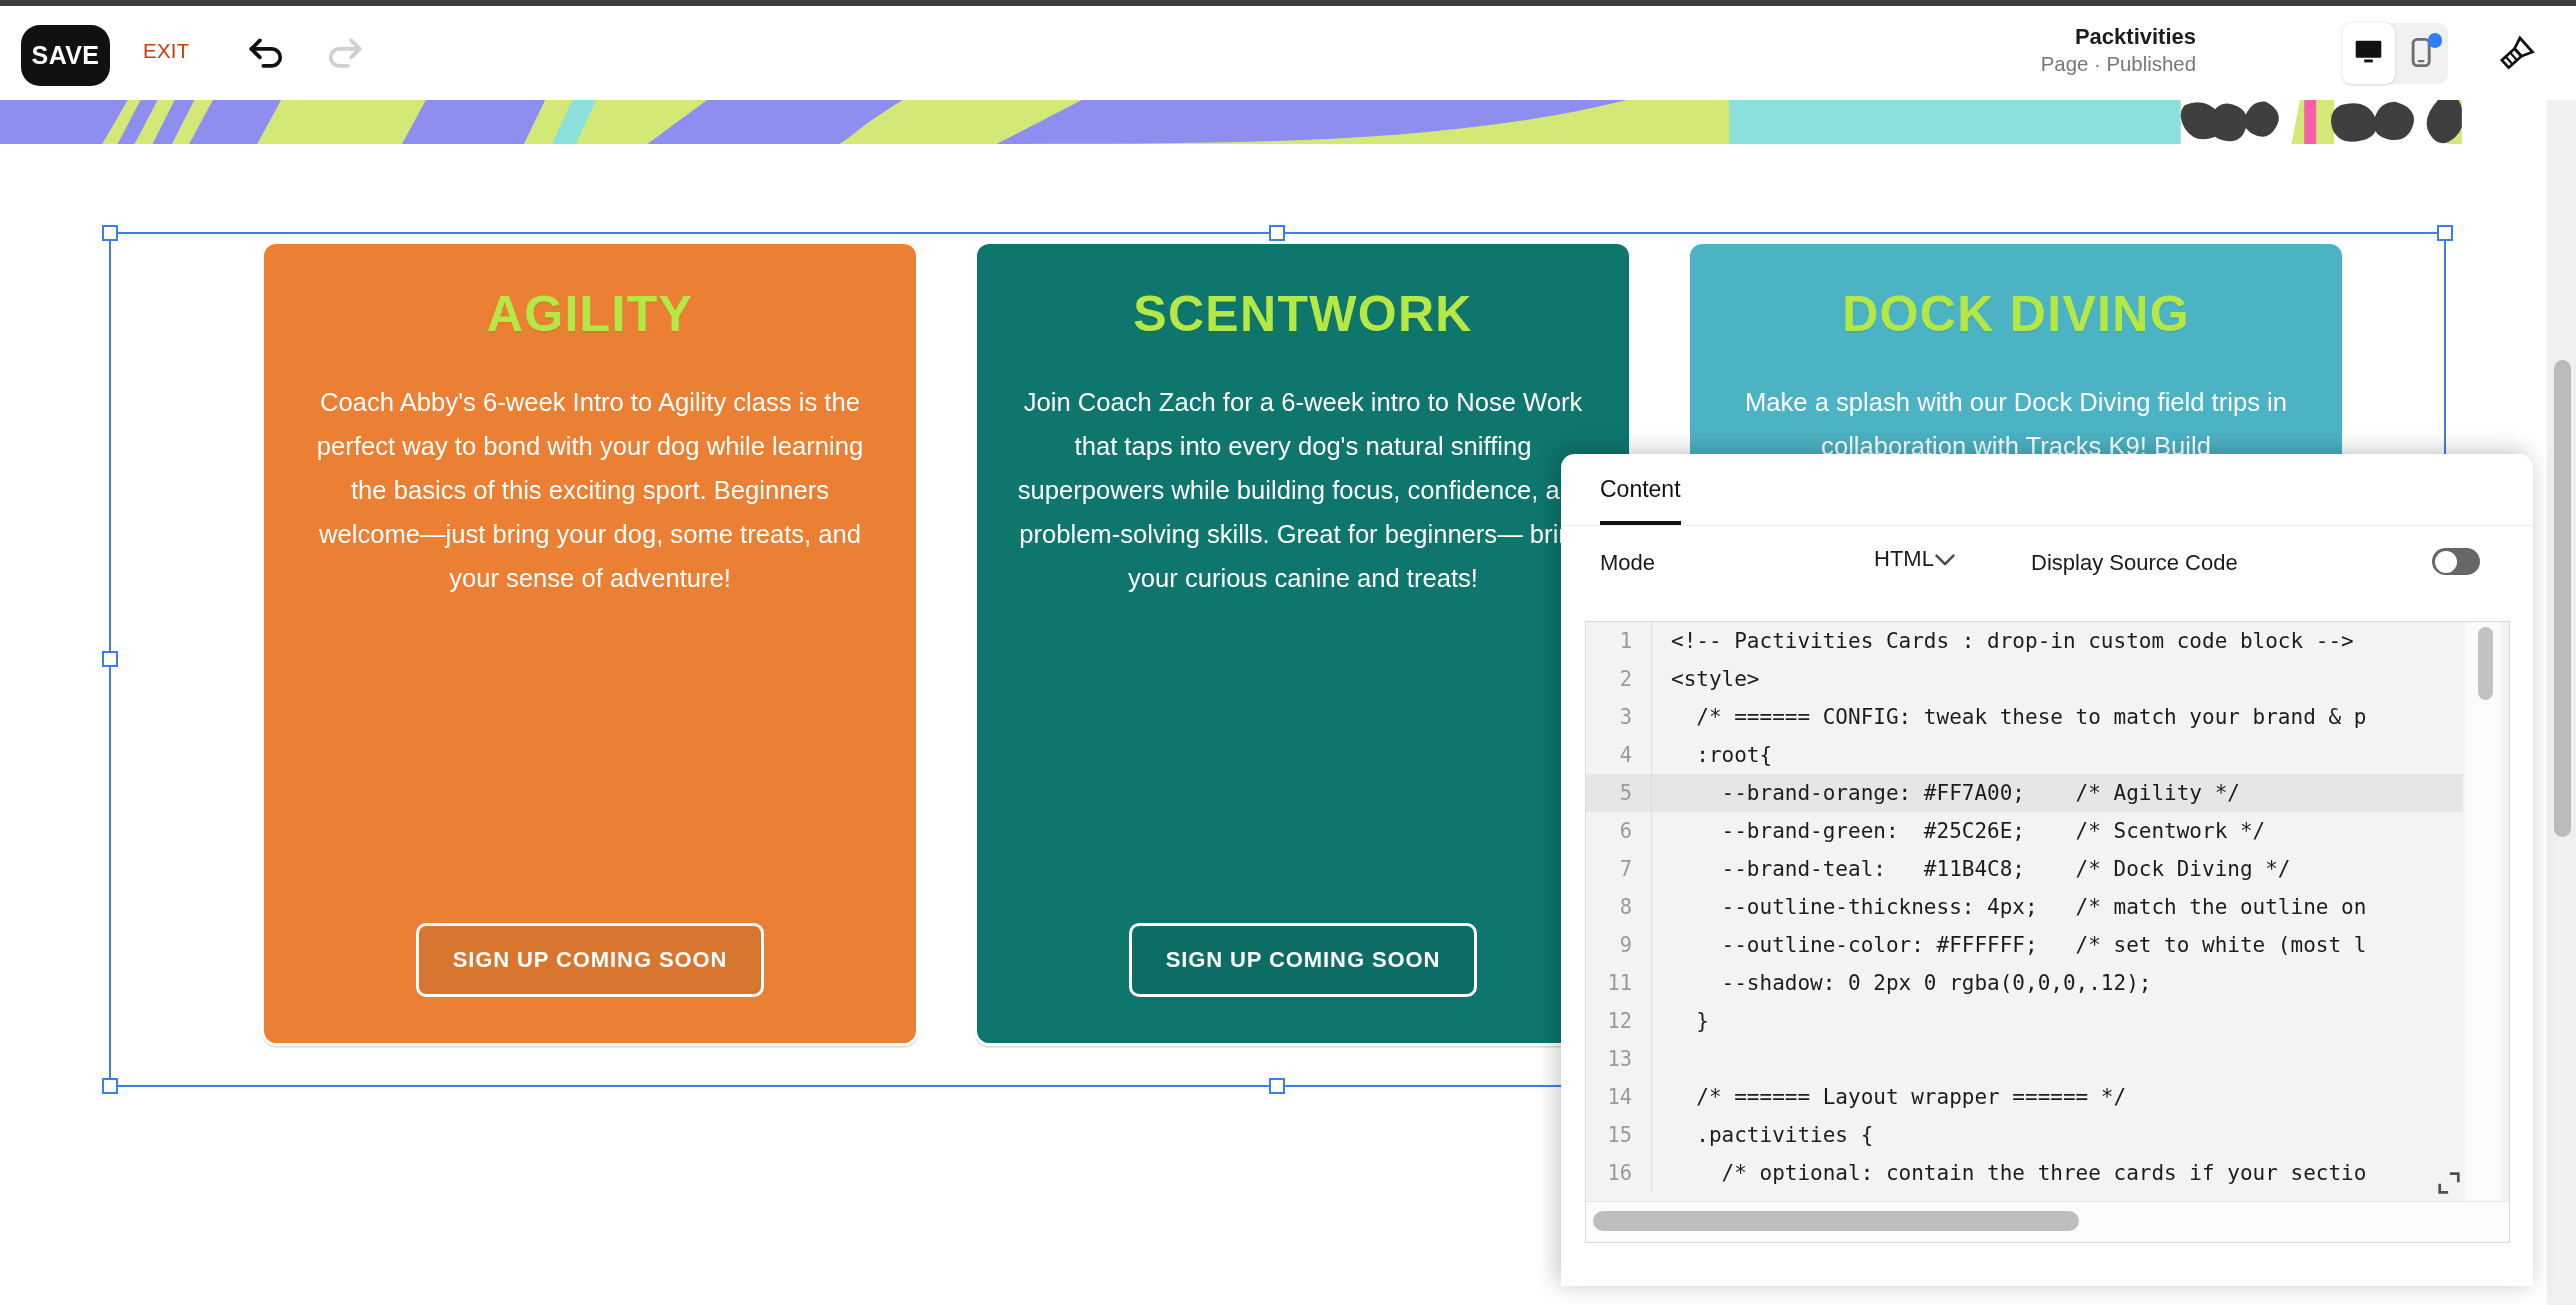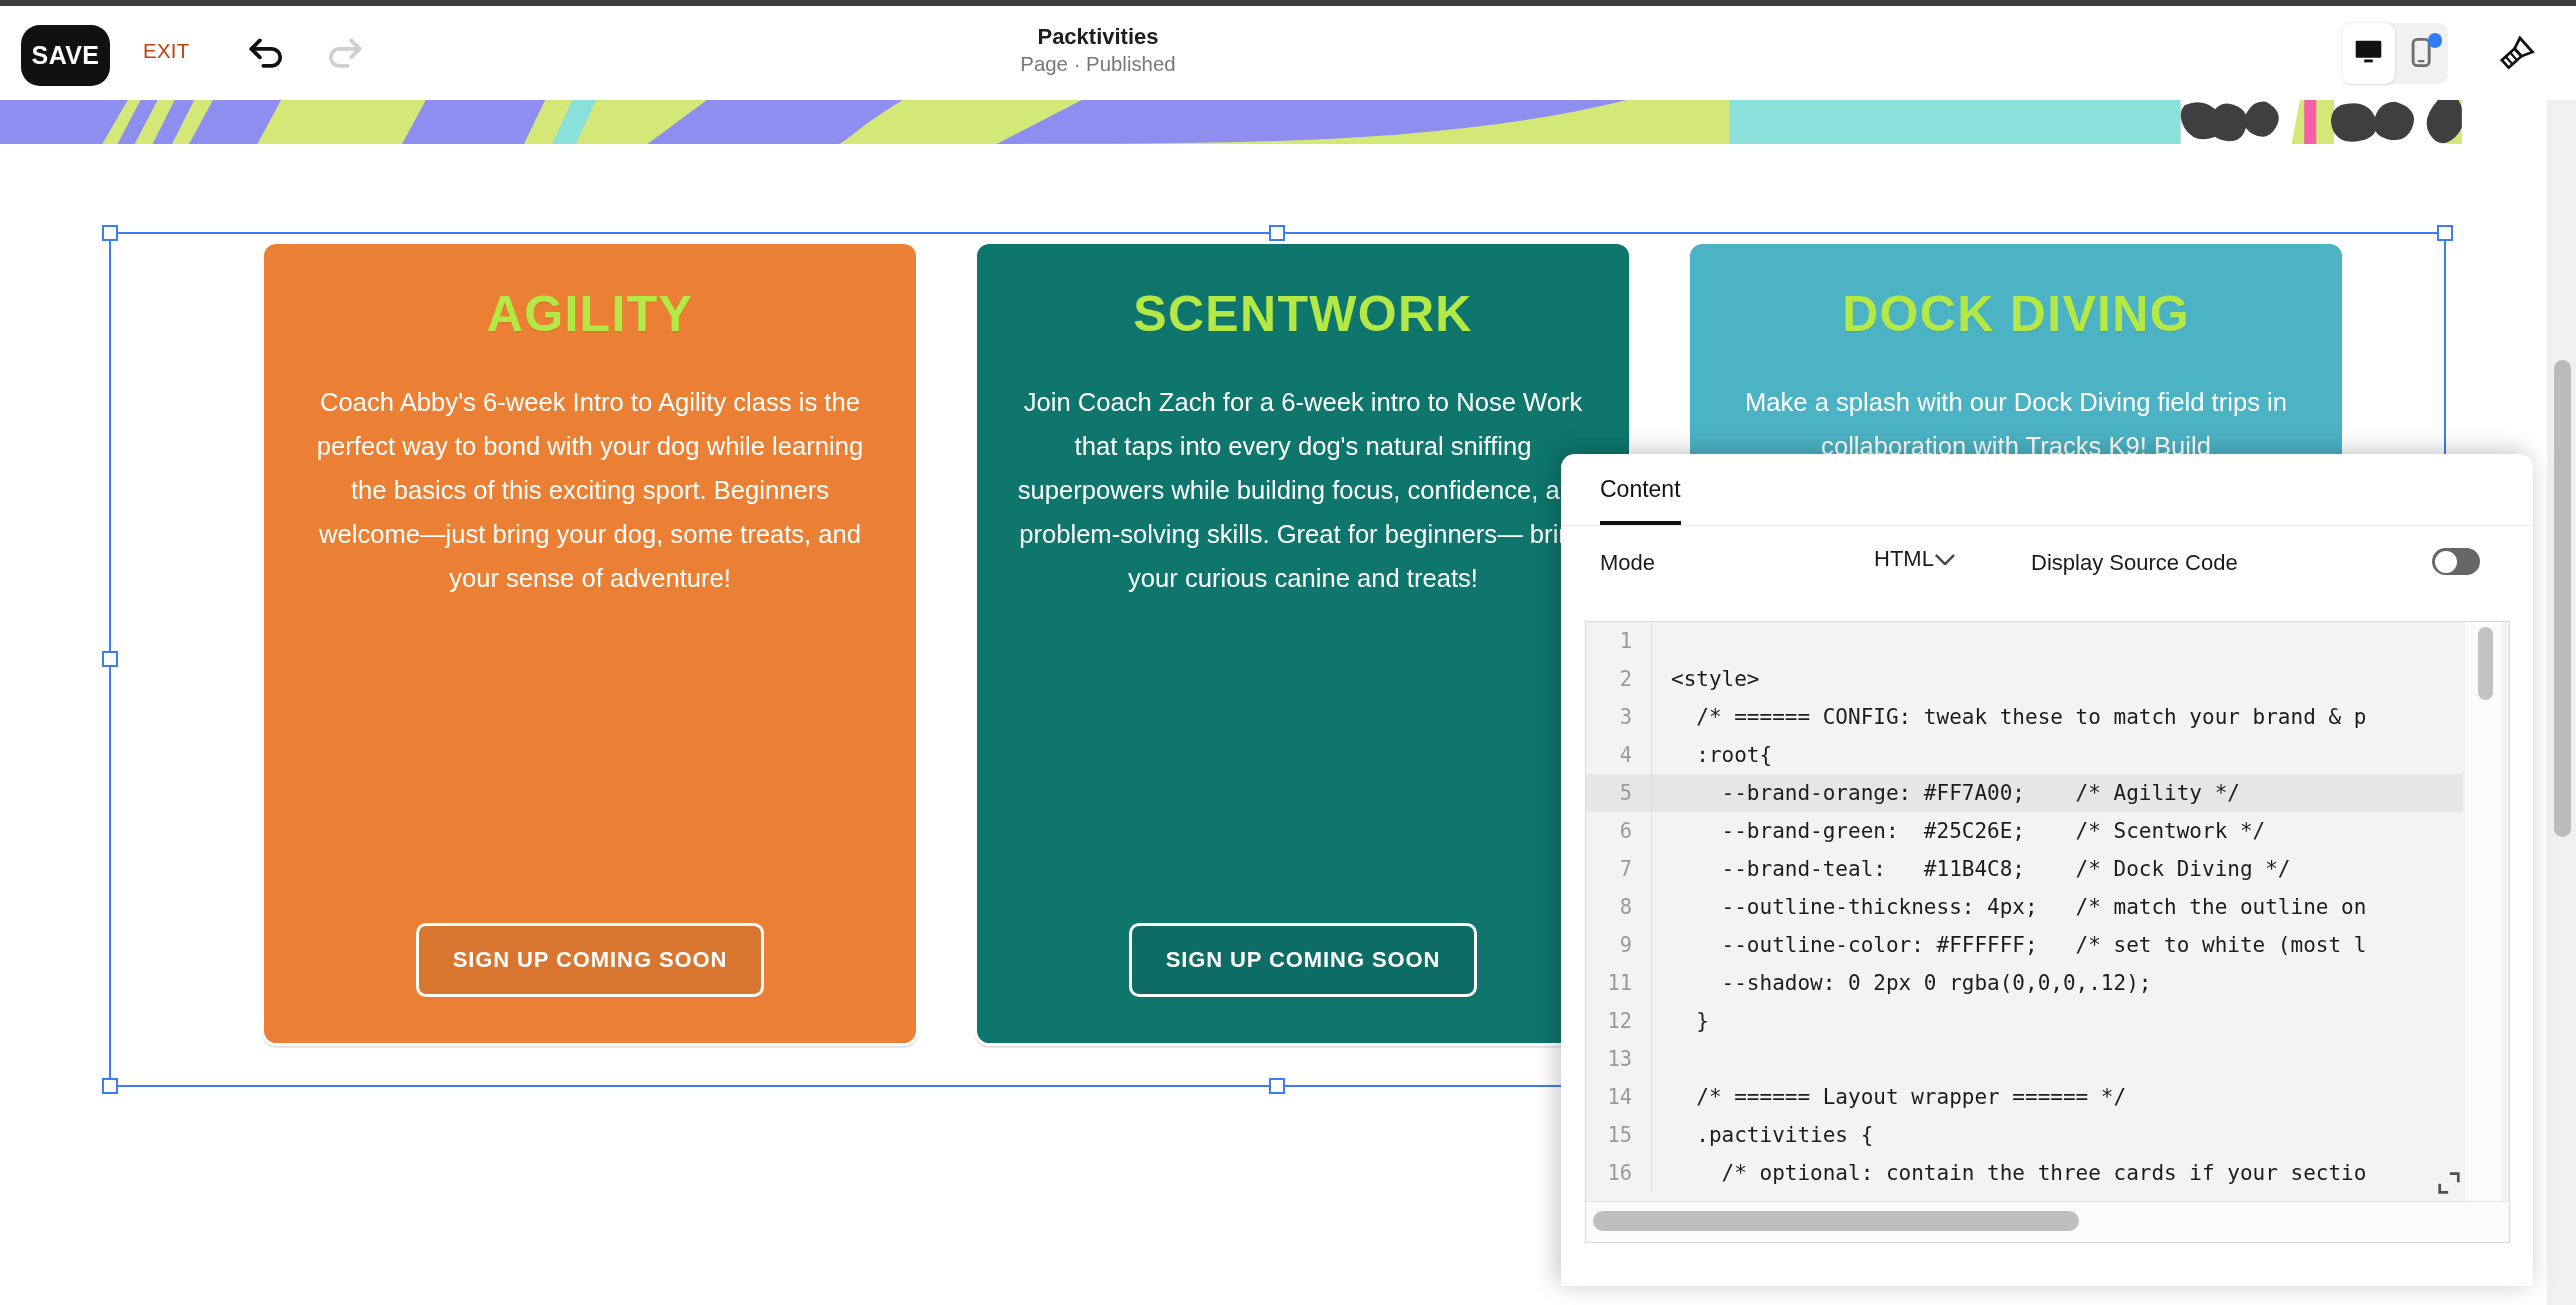--- a/index.html
+++ b/index.html
@@ -42,21 +42,21 @@
   .icon-btn {
     position: absolute; background: none; border: none;
     cursor: pointer; display: flex;
     align-items: center; justify-content: center;
   }
   .undo-btn { left: 243px; top: 29px; width: 48px; height: 41px; }
   .redo-btn { left: 319px; top: 29px; width: 48px; height: 41px; }
 
   .title-wrap {
     position: absolute; left: 0; top: 17px;
-    width: 2196px; text-align: center;
+    width: 2196px; text-align: right;
     pointer-events: none;
   }
   .doc-title {
     font-size: 22px; font-weight: bold; color: #1d1d1d;
     line-height: 1.25;
   }
   .doc-sub {
     font-size: 20.4px; color: #787878; line-height: 1.35;
   }
 
@@ -444,20 +444,21 @@
     <button class="toggle">
       <span class="toggle-knob"></span>
     </button>
   </div>
 
   <div class="editor">
     <div class="code-area">
 
       <div class="code-line hl" style="background:transparent">
         <span class="ln">1</span>
+        <span class="code-txt">&lt;!-- Pactivities Cards : drop-in custom code block --&gt;</span>
       </div>
       <div class="code-line">
         <span class="ln">2</span>
         <span class="code-txt">&lt;style&gt;</span>
       </div>
       <div class="code-line">
         <span class="ln">3</span>
         <span class="code-txt">  /* ====== CONFIG: tweak these to match your brand &amp; p</span>
       </div>
       <div class="code-line">

